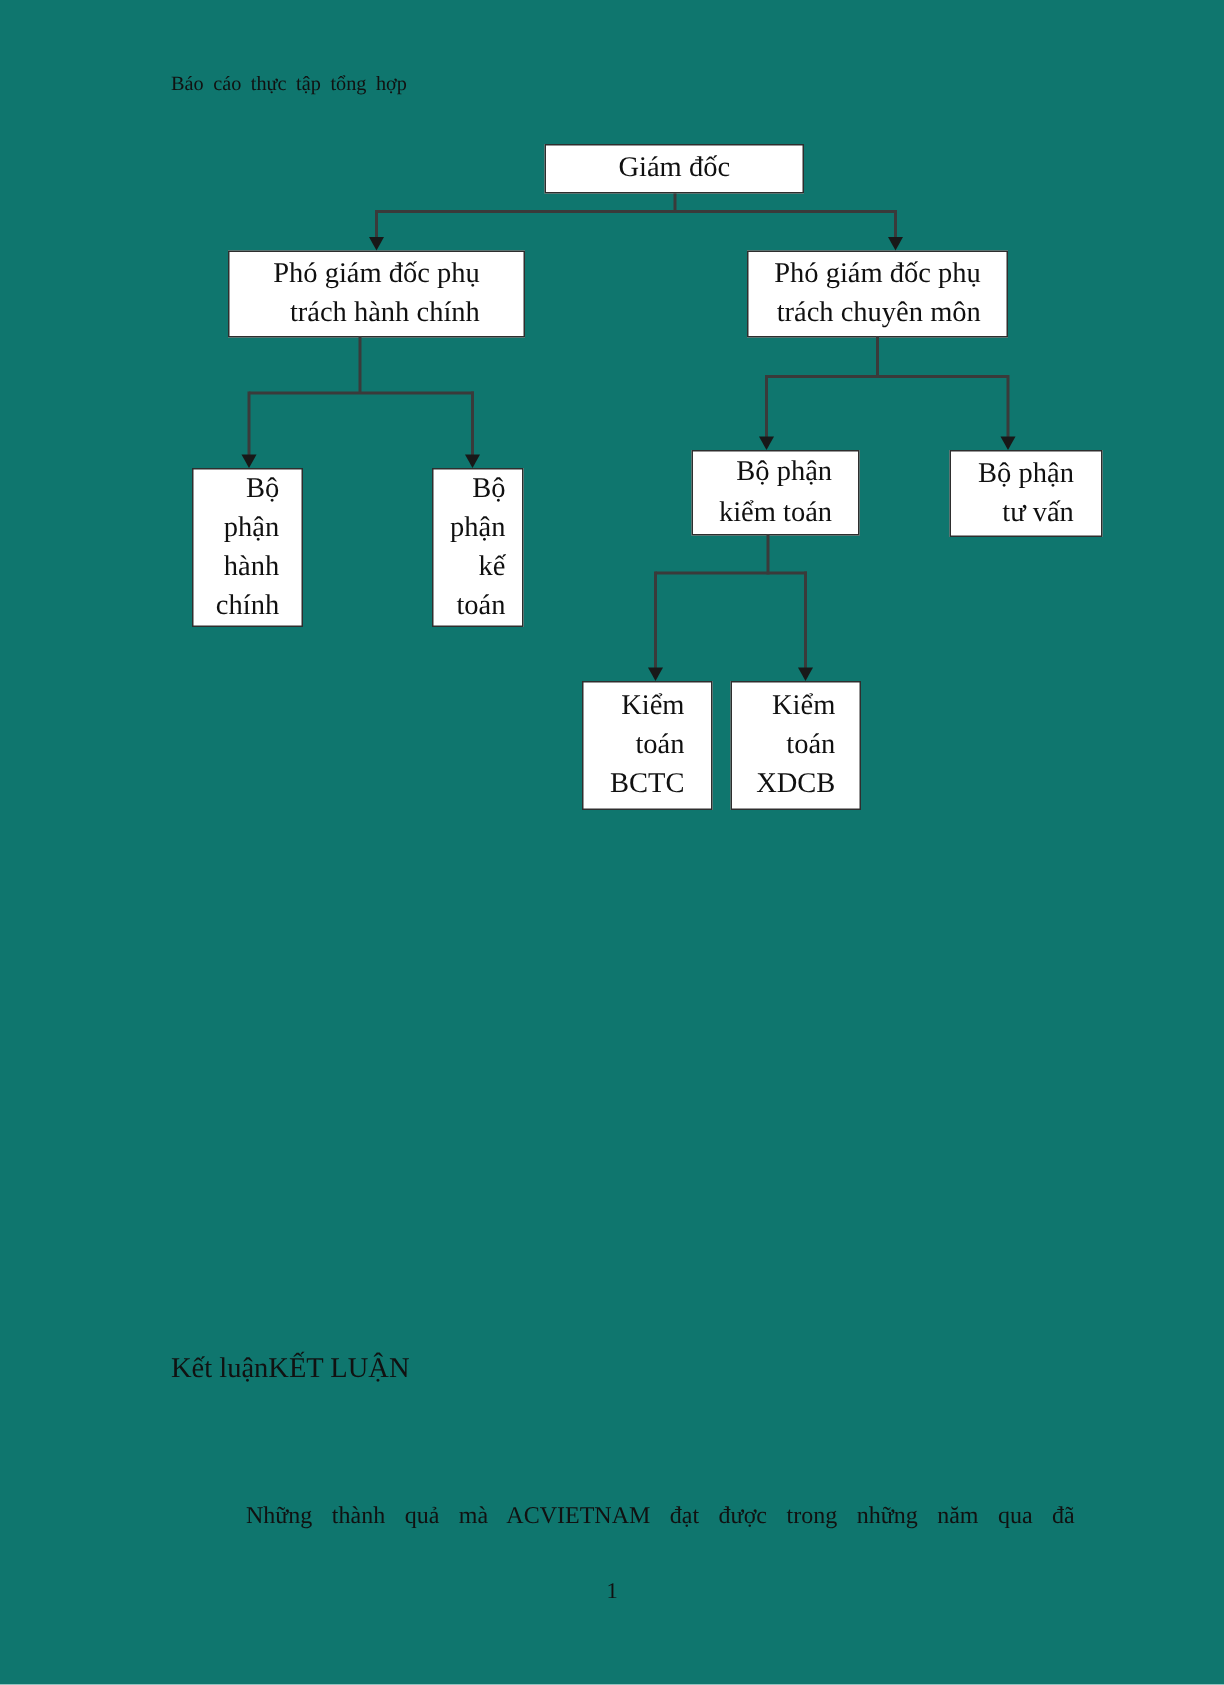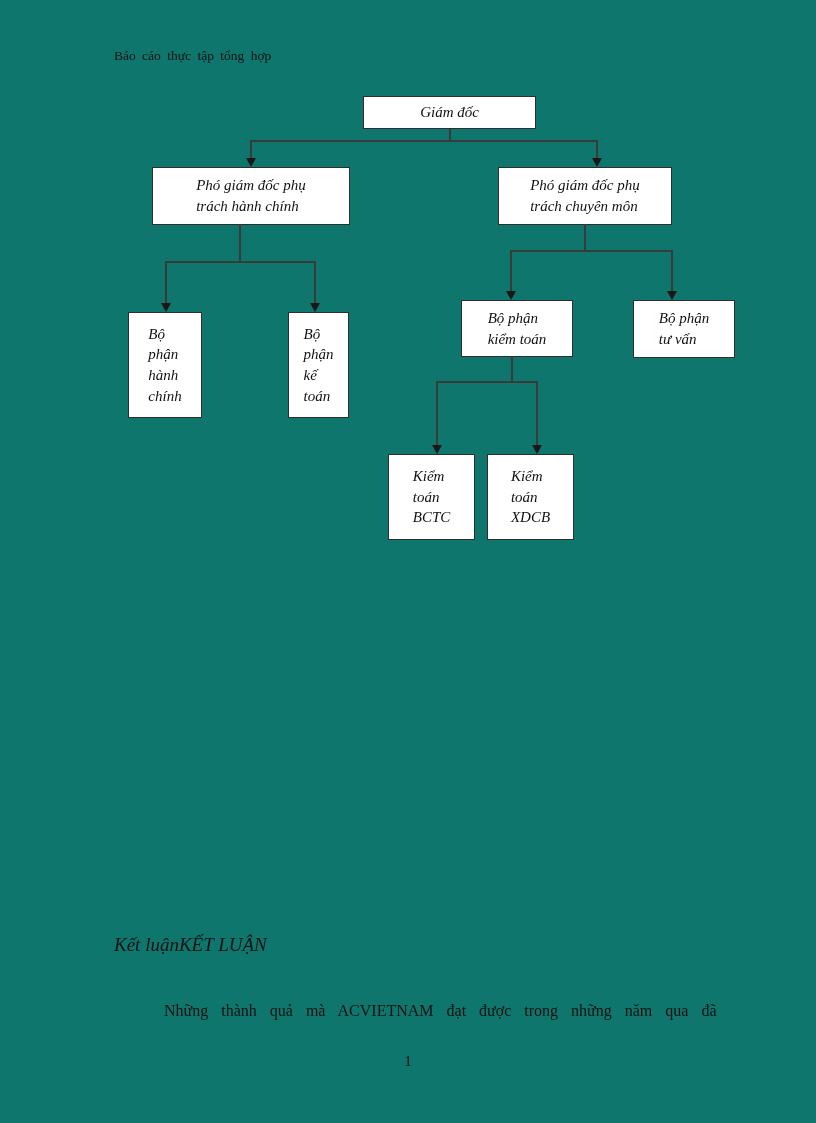--- a/index.html
+++ b/index.html
@@ -16,33 +16,33 @@
   }
 
   .org-chart { position:absolute; inset:0; }
 
   .box {
     position:absolute; box-sizing:border-box;
     border:1.5px solid #2e2e2e; background:#ffffff;
     display:flex; align-items:center; justify-content:center;
   }
   .box .label {
-    white-space:pre-line; text-align:left;
-    font-size:15px; line-height:1.38; color:#101010;font-style:italic;
+    white-space:pre-line; text-align:right;
+    font-size:19px; line-height:1.38; color:#101010;
   }
 
   .line { position:absolute; background:#3a3a3a; }
   .arrow {
     position:absolute; width:0; height:0;
     border-left:5px solid transparent;
     border-right:5px solid transparent;
     border-top:9px solid #181818;
   }
 
-  .conclusion { position:absolute; left:114px; top:934px; white-space:nowrap;font-style:italic; }
+  .conclusion { position:absolute; left:114px; top:902px; white-space:nowrap; }
   .conclusion .k-normal { font-size:19px; }
   .conclusion .k-caps   { font-size:19px; }
 
   .para {
     position:absolute; left:148px; top:1000px; width:590px;
     font-size:16px; word-spacing:9px; line-height:1.35;margin-left:16px;
   }
 
   .pageno {
     position:absolute; left:0; right:0; top:1053px;

